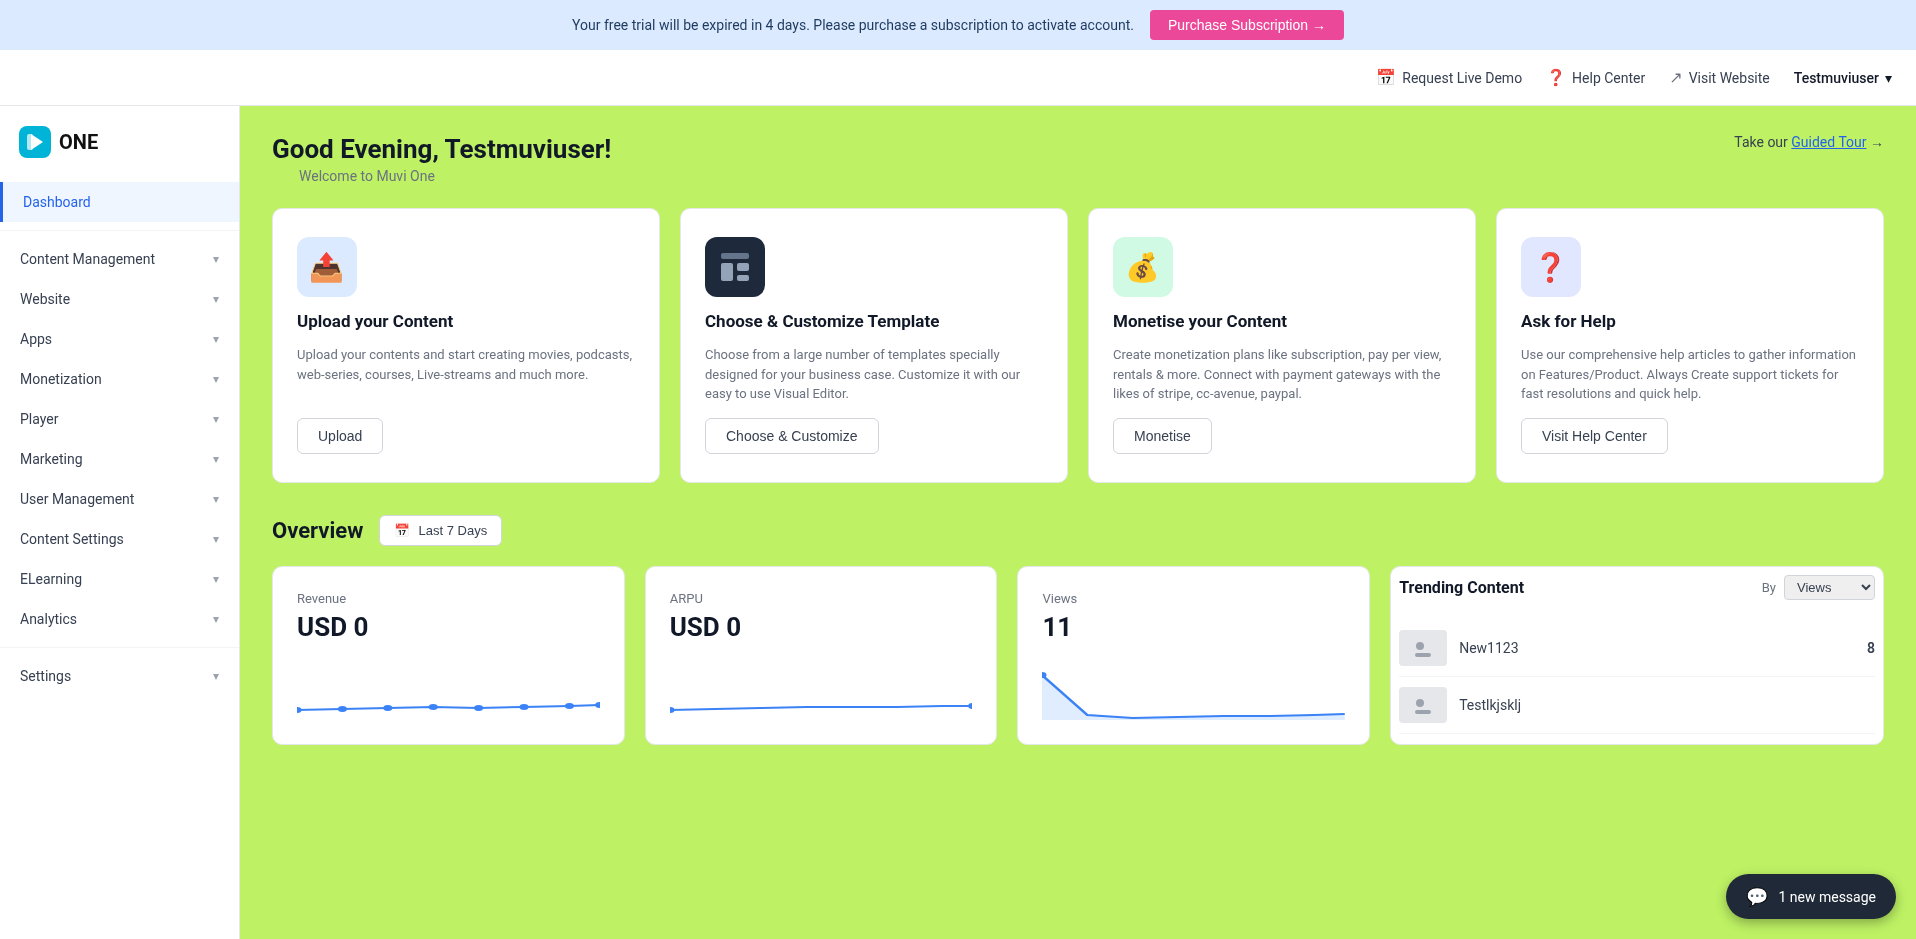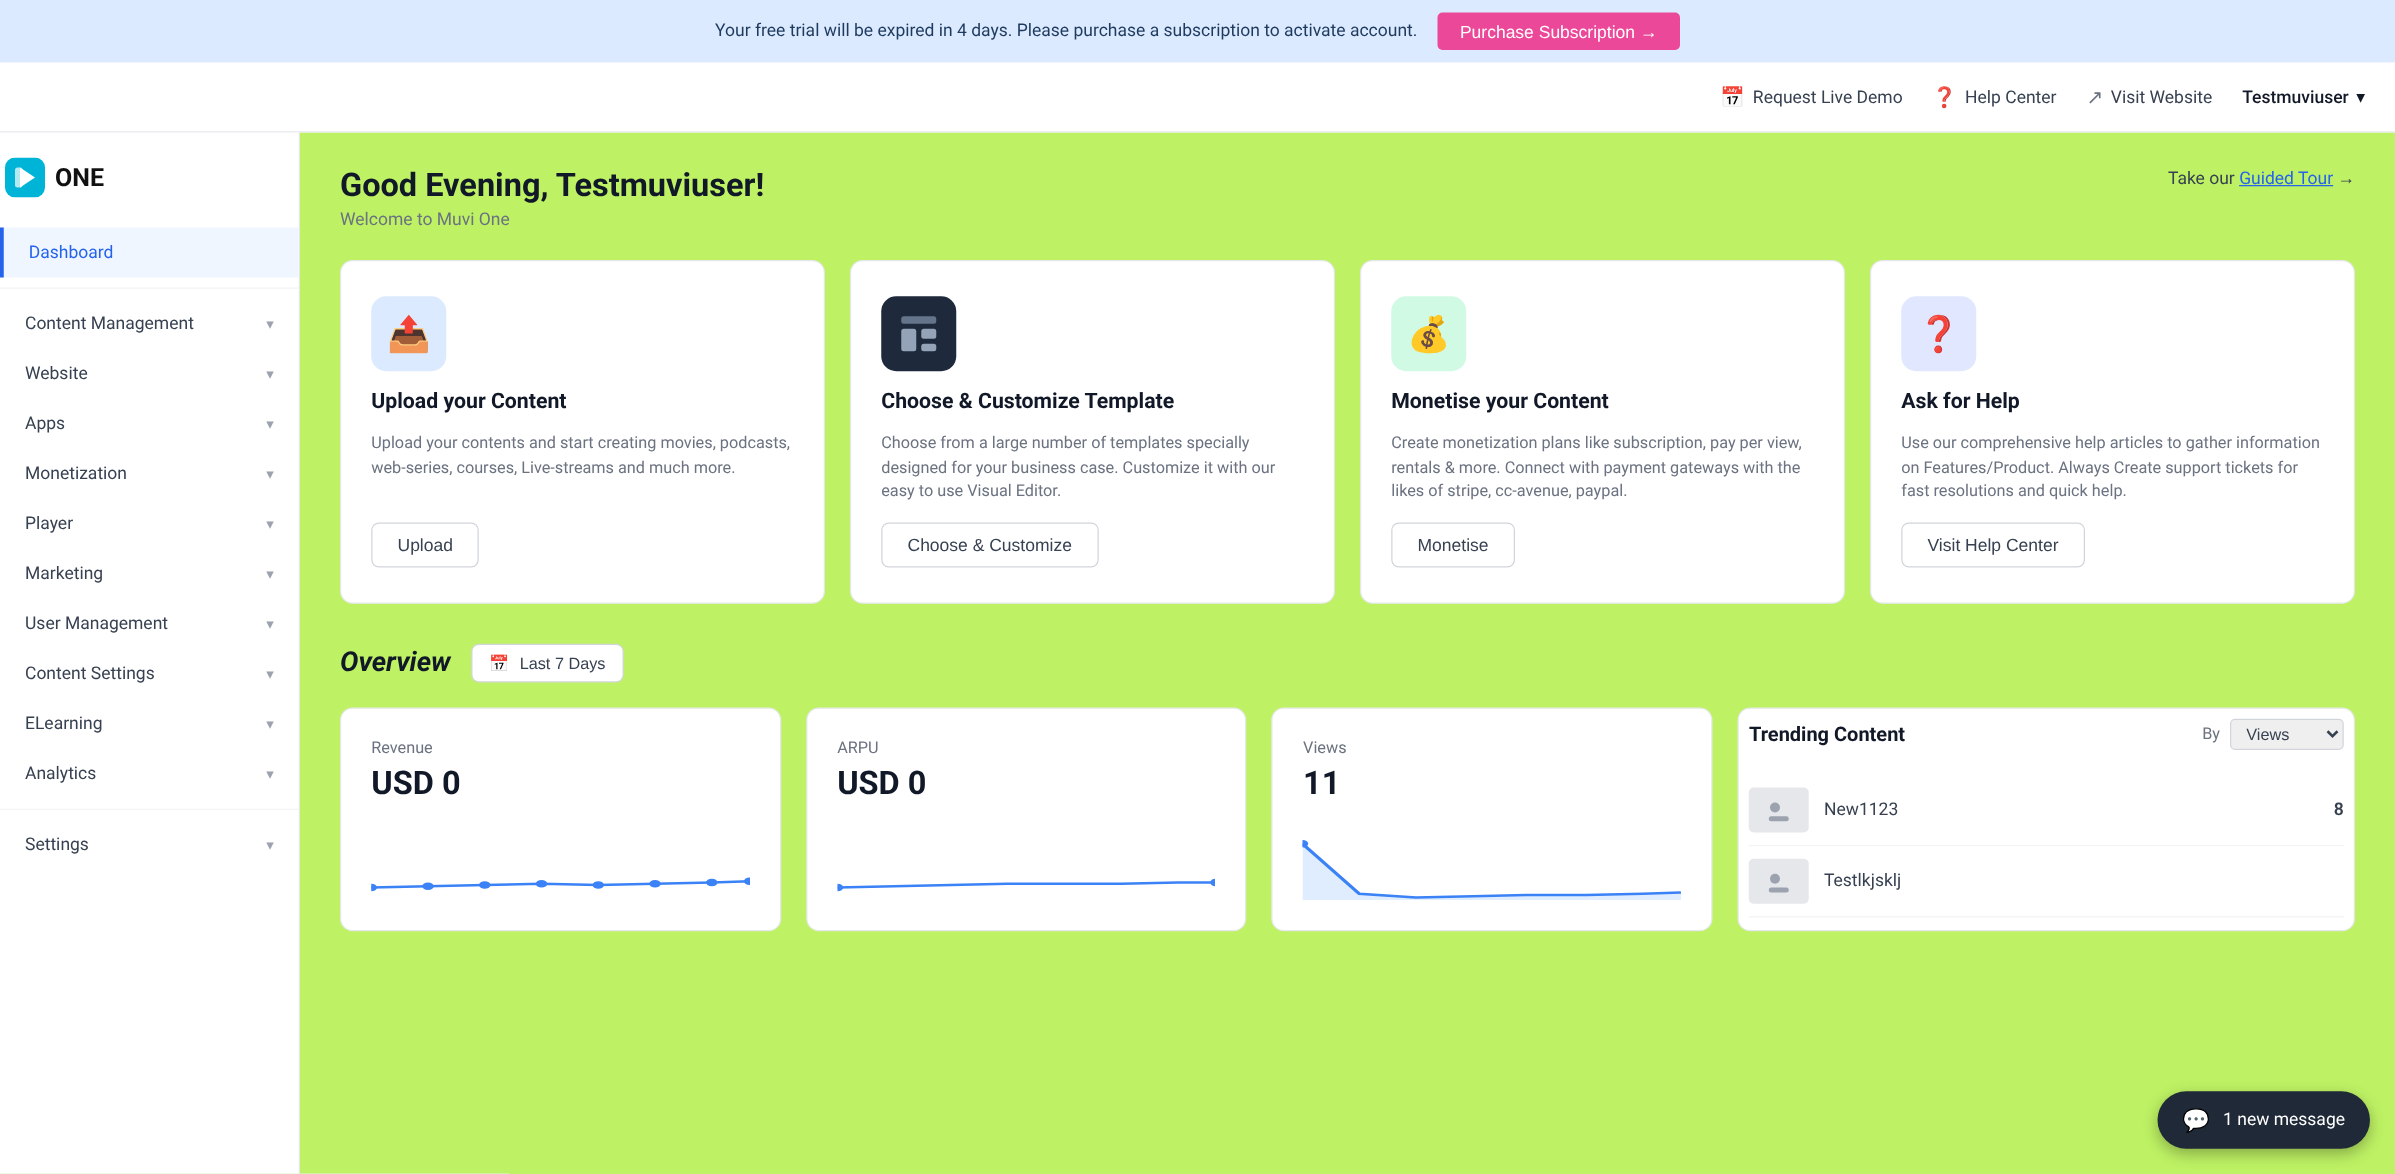--- a/index.html
+++ b/index.html
@@ -76,21 +76,21 @@
       border-right: 1px solid #e5e7eb;
       display: flex;
       flex-direction: column;
       overflow-y: auto;
       flex-shrink: 0;
     }
     .sidebar-logo {
       display: flex;
       align-items: center;
       gap: 8px;
-      padding: 20px 4px 16px;
+      padding: 20px 19px 16px;
       font-size: 20px;
       font-weight: 700;
       color: #111;
     }
     .logo-icon {
       width: 32px;
       height: 32px;
     }
     .sidebar-nav {
       display: flex;
@@ -133,20 +133,21 @@
     }
     .greeting-title {
       font-size: 26px;
       font-weight: 700;
       color: #111827;
     }
     .greeting-sub {
       font-size: 14px;
       color: #6b7280;
       margin-top: 4px;
+      margin-left: 27px;
     }
     .guided-tour {
       font-size: 14px;
       color: #374151;
     }
     .guided-tour a {
       color: #2563eb;
       text-decoration: underline;
       cursor: pointer;
     }
@@ -207,21 +208,20 @@
     .overview-header {
       display: flex;
       align-items: center;
       gap: 16px;
       margin-bottom: 20px;
     }
     .overview-title {
       font-size: 22px;
       font-weight: 700;
       color: #111827;
-      font-style: italic;
     }
     .date-filter-btn {
       display: flex;
       align-items: center;
       gap: 8px;
       background: #fff;
       border: 1px solid #d1d5db;
       border-radius: 6px;
       padding: 7px 14px;
       font-size: 13px;

